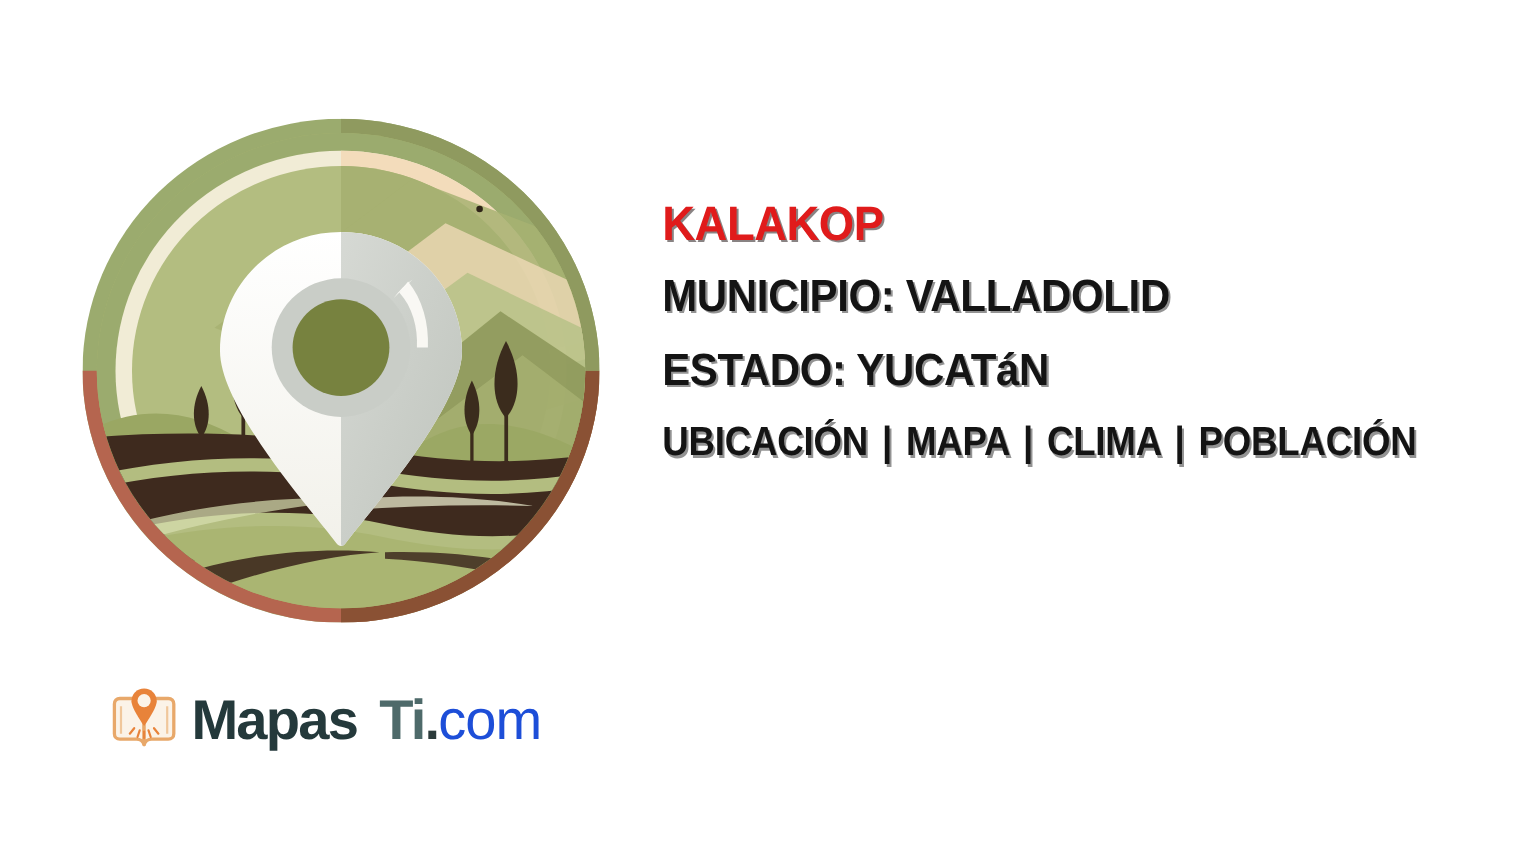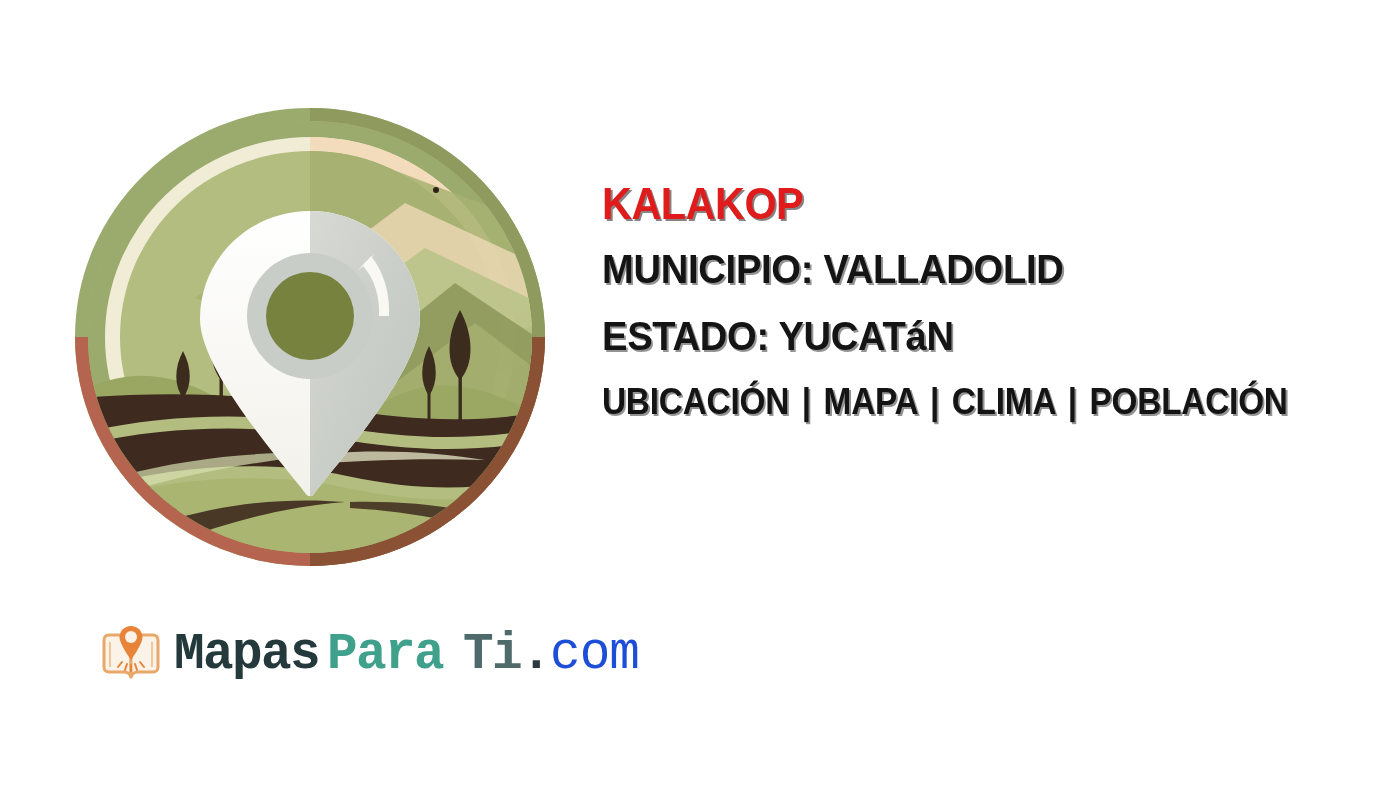--- a/index.html
+++ b/index.html
@@ -88,21 +88,20 @@
   }
   .brand-icon { width: 62px; height: 64px; display: block; flex: none; }
   .brand-text {
     font-size: 51px;
     font-weight: 700;
     letter-spacing: -1.6px;
     line-height: 1;
     white-space: nowrap;
     display: flex;
     align-items: baseline;
-    font-family: Liberation Mono, monospace;
   }
   .bw-mapas { color: #24393b; }
   .bw-para  { color: #3fa08c; margin-left: 8px; }
   .bw-ti    { color: #4e6a6a; margin-left: 20px; }
   .bw-dot   { color: #2b3a3a; }
   .bw-com   { color: #1d4ed8; font-weight: 400; letter-spacing: -1px; }
 </style>
 </head>
 <body>
 
@@ -228,18 +227,17 @@
       <path d="M35,42 L37,48"></path>
       <path d="M40,40 L44,45"></path>
     </g>
 
     <path d="M31,4 C 24.5,4 19.5,9 19.5,15.5 C 19.5,22 31,38 31,38 C 31,38 42.5,22 42.5,15.5 C 42.5,9 37.5,4 31,4 Z" fill="#e8833a"></path>
     <circle cx="31" cy="15" r="6" fill="#fbf3e8"></circle>
   </svg>
 
   <div class="brand-text">
     <span class="bw-mapas">Mapas</span>
-    <span class="bw-para">Para</span>
     <span class="bw-ti">Ti</span>
     <span class="bw-dot">.</span>
     <span class="bw-com">com</span>
   </div>
 </div>
 
 </body></html>

